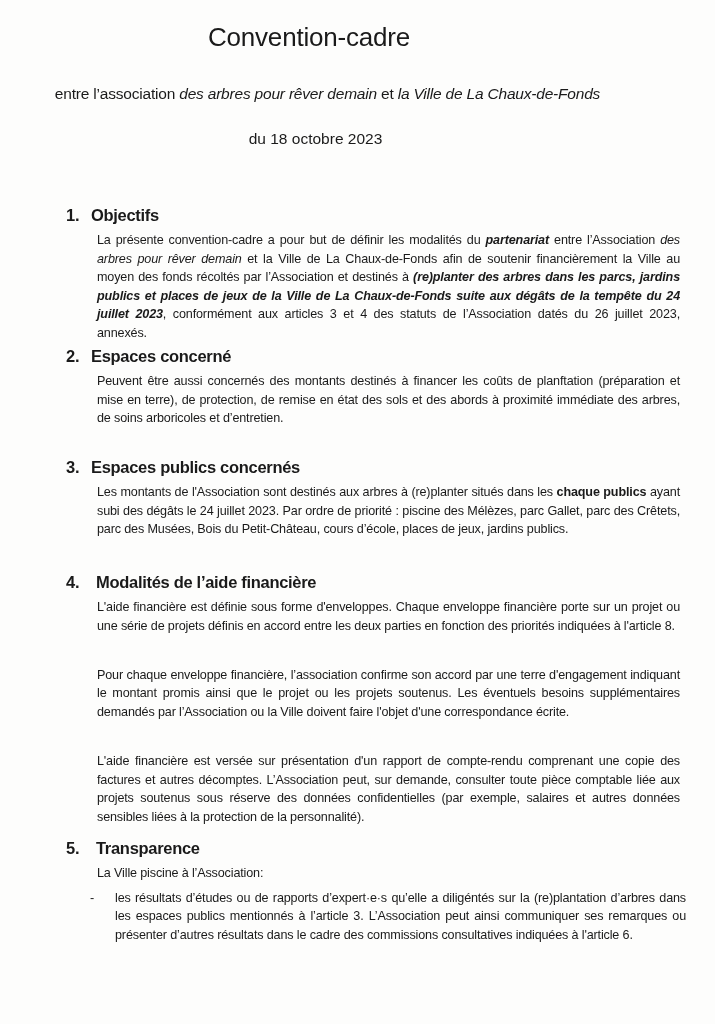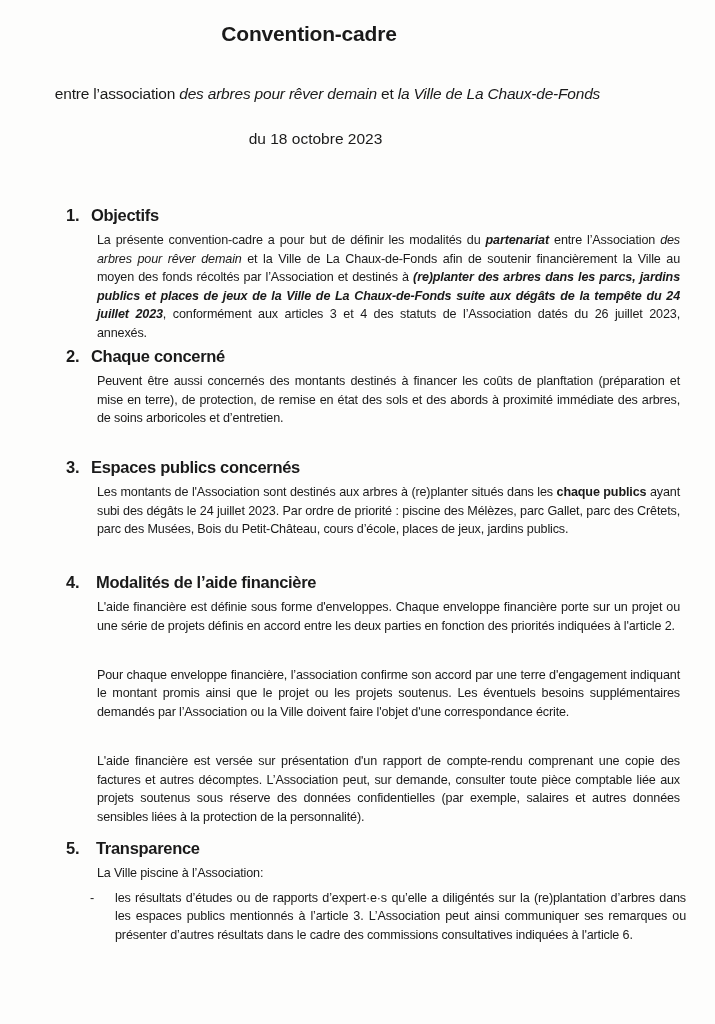--- a/index.html
+++ b/index.html
@@ -4,21 +4,21 @@
   <style>
     html, body { margin: 0; padding: 0; }
     body {
       width: 715px; height: 1024px; background: #fdfdfc; overflow: hidden;
       font-family: "Liberation Sans", sans-serif; color: #1a1a1a;
       position: relative;
     }
     .page { position: absolute; left: 0; top: 0; width: 715px; height: 1024px; }
     .title {
       position: absolute; top: 22px; left: 0; width: 618px; text-align: center;
-      font-size: 21px; font-weight: bold; letter-spacing: -0.2px;
+      font-size: 26px; font-weight: normal; letter-spacing: -0.2px;
     }
     .subtitle {
       position: absolute; top: 85px; left: 0; width: 655px; text-align: center;
       font-size: 15.5px; letter-spacing: -0.2px;
     }
     .date {
       position: absolute; top: 130px; left: 0; width: 631px; text-align: center;
       font-size: 15.5px;
     }
     .section { position: absolute; left: 66px; width: 620px; }
@@ -60,21 +60,21 @@
       <span>Objectifs</span>
     </div>
     <div class="sec-body">
       <p><span>La présente convention-cadre a pour but de définir les modalités du </span><span class="bi">partenariat</span><span> entre l’Association </span><span class="i">des arbres pour rêver demain</span><span> et la Ville de La Chaux-de-Fonds afin de soutenir financièrement la Ville au moyen des fonds récoltés par l’Association et destinés à </span><span class="bi">(re)planter des arbres dans les parcs, jardins publics et places de jeux de la Ville de La Chaux-de-Fonds suite aux dégâts de la tempête du 24 juillet 2023</span><span>, conformément aux articles 3 et 4 des statuts de l’Association datés du 26 juillet 2023, annexés.</span></p>
     </div>
   </div>
 
   <div class="section" style="top:346px;">
     <div class="sec-head">
       <span class="sec-num">2.</span>
-      <span>Chaque concerné</span>
+      <span>Espaces concerné</span>
     </div>
     <div class="sec-body">
       <p>Peuvent être aussi concernés des montants destinés à financer les coûts de planftation (préparation et mise en terre), de protection, de remise en état des sols et des abords à proximité immédiate des arbres, de soins arboricoles et d’entretien.</p>
     </div>
   </div>
 
   <div class="section" style="top:457px;">
     <div class="sec-head">
       <span class="sec-num">3.</span>
       <span>Espaces publics concernés</span>
@@ -83,21 +83,21 @@
       <p><span>Les montants de l'Association sont destinés aux arbres à (re)planter situés dans les </span><span class="b">chaque publics</span><span> ayant subi des dégâts le 24 juillet 2023. Par ordre de priorité : piscine des Mélèzes, parc Gallet, parc des Crêtets, parc des Musées, Bois du Petit-Château, cours d’école, places de jeux, jardins publics.</span></p>
     </div>
   </div>
 
   <div class="section" style="top:572px;">
     <div class="sec-head">
       <span class="sec-num" style="width:30px;">4.</span>
       <span>Modalités de l’aide financière</span>
     </div>
     <div class="sec-body">
-      <p>L'aide financière est définie sous forme d'enveloppes. Chaque enveloppe financière porte sur un projet ou une série de projets définis en accord entre les deux parties en fonction des priorités indiquées à l'article 2.</p>
+      <p>L'aide financière est définie sous forme d'enveloppes. Chaque enveloppe financière porte sur un projet ou une série de projets définis en accord entre les deux parties en fonction des priorités indiquées à l'article 8.</p>
       <div class="gap"></div>
       <p>Pour chaque enveloppe financière, l’association confirme son accord par une terre d'engagement indiquant le montant promis ainsi que le projet ou les projets soutenus. Les éventuels besoins supplémentaires demandés par l’Association ou la Ville doivent faire l'objet d'une correspondance écrite.</p>
       <div class="gap"></div>
       <p>L'aide financière est versée sur présentation d'un rapport de compte-rendu comprenant une copie des factures et autres décomptes. L’Association peut, sur demande, consulter toute pièce comptable liée aux projets soutenus sous réserve des données confidentielles (par exemple, salaires et autres données sensibles liées à la protection de la personnalité).</p>
     </div>
   </div>
 
   <div class="section" style="top:838px;">
     <div class="sec-head">
       <span class="sec-num" style="width:30px;">5.</span>

